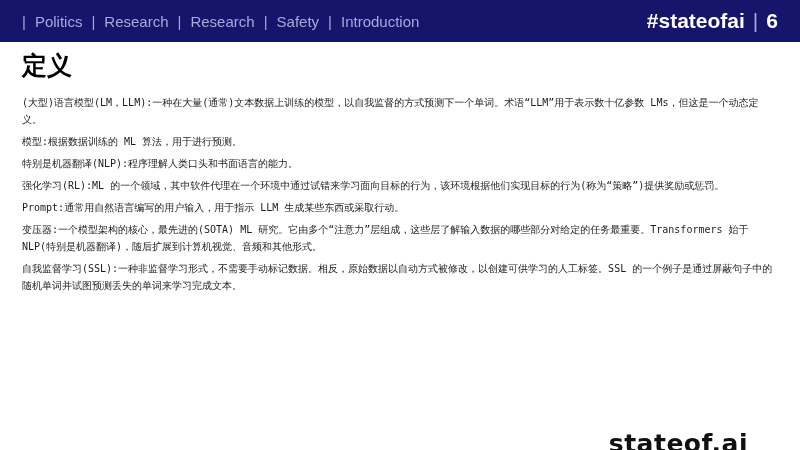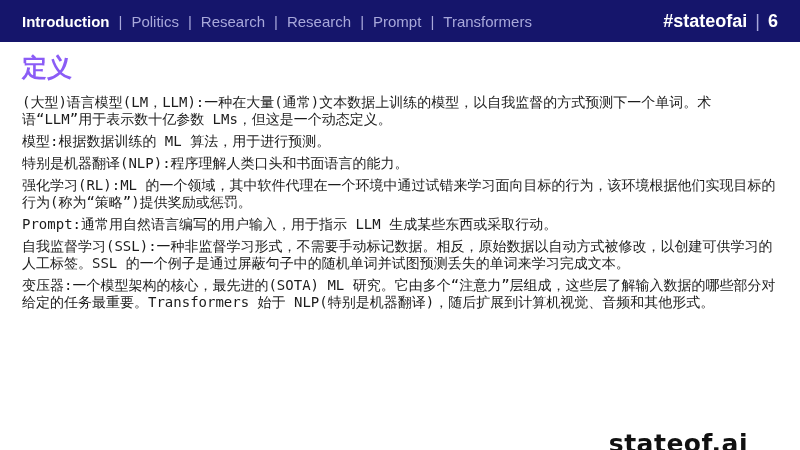--- a/index.html
+++ b/index.html
@@ -37,21 +37,21 @@
   .nav .nav-item { cursor: pointer; }
   .nav .nav-item.active {
     color: #ffffff;
     font-weight: bold;
   }
   .nav .sep { color: #a8a8da; }
   .topbar-right {
     display: flex;
     align-items: center;
     gap: 8px;
-    font-size: 18px;
+    font-size: 21px;
     color: #ffffff;
     font-weight: bold;
     white-space: nowrap;
   }
   .topbar-right .sep {
     color: #a8a8da;
     font-weight: normal;
   }
   .content {
     position: absolute;
@@ -59,26 +59,26 @@
     left: 0;
     width: 800px;
     box-sizing: border-box;
     padding: 10px 22px 0 22px;
   }
   .title {
     margin: 0 0 10px 0;
     font-size: 25px;
     line-height: 32px;
     font-weight: bold;
-    color: #8b5cf6;
-    font-family: Liberation Serif, serif;
+    color: #000000;
+    font-family: Liberation Mono, monospace;
   }
   .para {
     margin: 0 0 5px 0;
-    font-size: 14px;
+    font-size: 10px;
     line-height: 17px;
     color: #1c1c1c;
     font-family: "DejaVu Sans Mono", "Liberation Mono", monospace;
     white-space: pre-wrap;
   }
   .logo {
     position: absolute;
     right: 52px;
     bottom: -8px;
     font-size: 25px;
@@ -86,45 +86,44 @@
     color: #111111;
     font-family: "DejaVu Sans", sans-serif;
     letter-spacing: 0.5px;
   }
 </style>
 </head>
 <body>
 
 <header class="topbar">
   <nav class="nav">
-      <span class="nav-item active">Introduction</span>
       <span class="sep">|</span>
       <span class="nav-item">Politics</span>
       <span class="sep">|</span>
       <span class="nav-item">Research</span>
       <span class="sep">|</span>
       <span class="nav-item">Research</span>
       <span class="sep">|</span>
-      <span class="nav-item">Prompt</span>
+      <span class="nav-item">Safety</span>
       <span class="sep">|</span>
-      <span class="nav-item">Transformers</span>
+      <span class="nav-item">Introduction</span>
     </nav>
   <div class="topbar-right">
     <span>#stateofai</span>
     <span class="sep">|</span>
     <span>6</span>
   </div>
 </header>
 
 <main class="content">
   <h1 class="title">定义</h1>
   <div id="paragraphs">
       <p class="para">(大型)语言模型(LM，LLM):一种在大量(通常)文本数据上训练的模型，以自我监督的方式预测下一个单词。术语“LLM”用于表示数十亿参数 LMs，但这是一个动态定义。</p>
       <p class="para">模型:根据数据训练的 ML 算法，用于进行预测。</p>
       <p class="para">特别是机器翻译(NLP):程序理解人类口头和书面语言的能力。</p>
       <p class="para">强化学习(RL):ML 的一个领域，其中软件代理在一个环境中通过试错来学习面向目标的行为，该环境根据他们实现目标的行为(称为“策略”)提供奖励或惩罚。</p>
       <p class="para">Prompt:通常用自然语言编写的用户输入，用于指示 LLM 生成某些东西或采取行动。</p>
+      <p class="para">变压器:一个模型架构的核心，最先进的(SOTA) ML 研究。它由多个“注意力”层组成，这些层了解输入数据的哪些部分对给定的任务最重要。Transformers 始于 NLP(特别是机器翻译)，随后扩展到计算机视觉、音频和其他形式。</p>
       <p class="para">自我监督学习(SSL):一种非监督学习形式，不需要手动标记数据。相反，原始数据以自动方式被修改，以创建可供学习的人工标签。SSL 的一个例子是通过屏蔽句子中的随机单词并试图预测丢失的单词来学习完成文本。</p>
-      <p class="para">变压器:一个模型架构的核心，最先进的(SOTA) ML 研究。它由多个“注意力”层组成，这些层了解输入数据的哪些部分对给定的任务最重要。Transformers 始于 NLP(特别是机器翻译)，随后扩展到计算机视觉、音频和其他形式。</p>
     </div>
 </main>
 
 <div class="logo">stateof.ai</div>
 
 </body></html>

